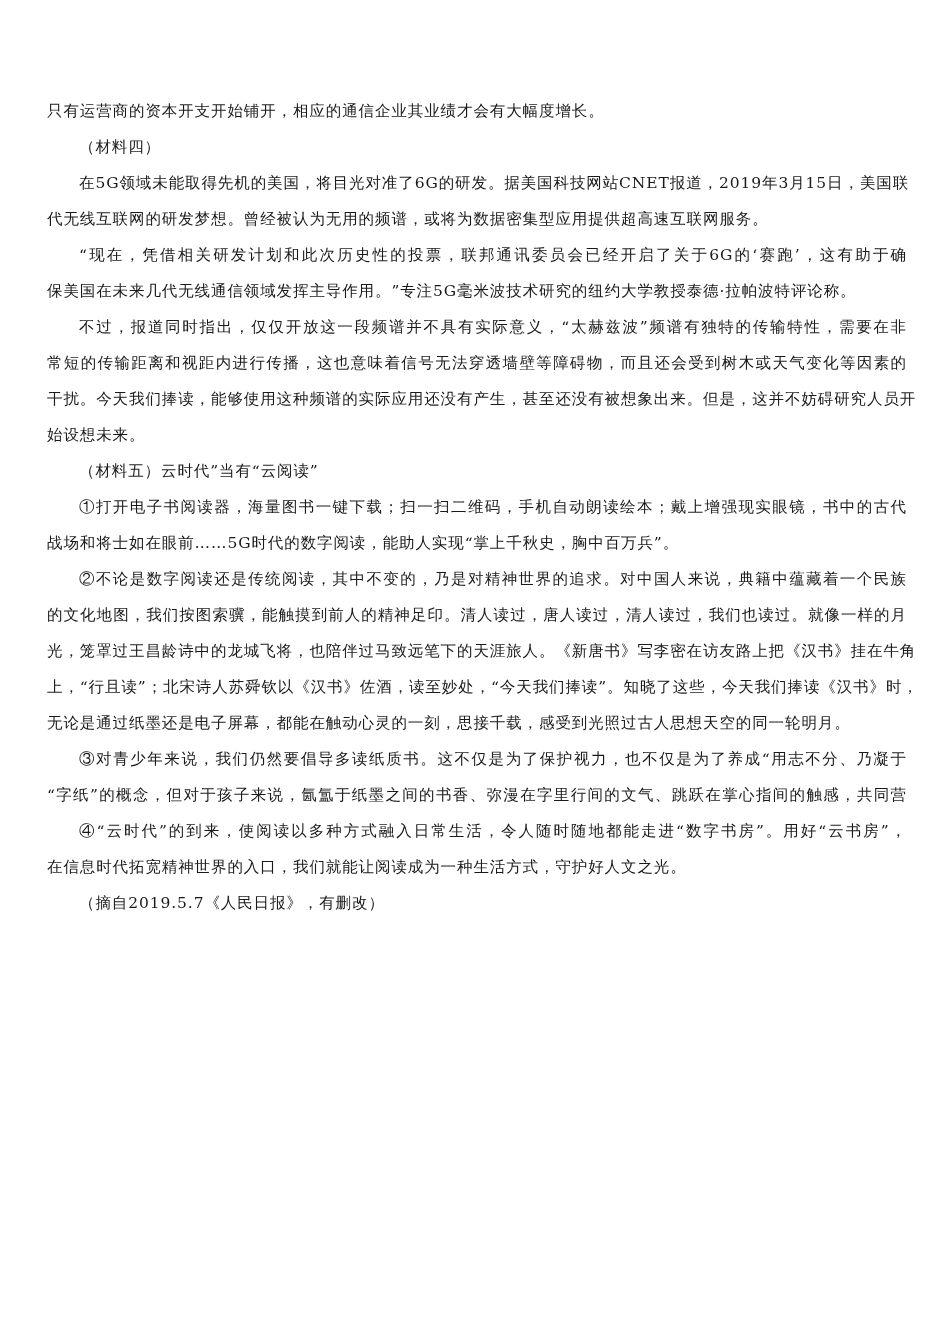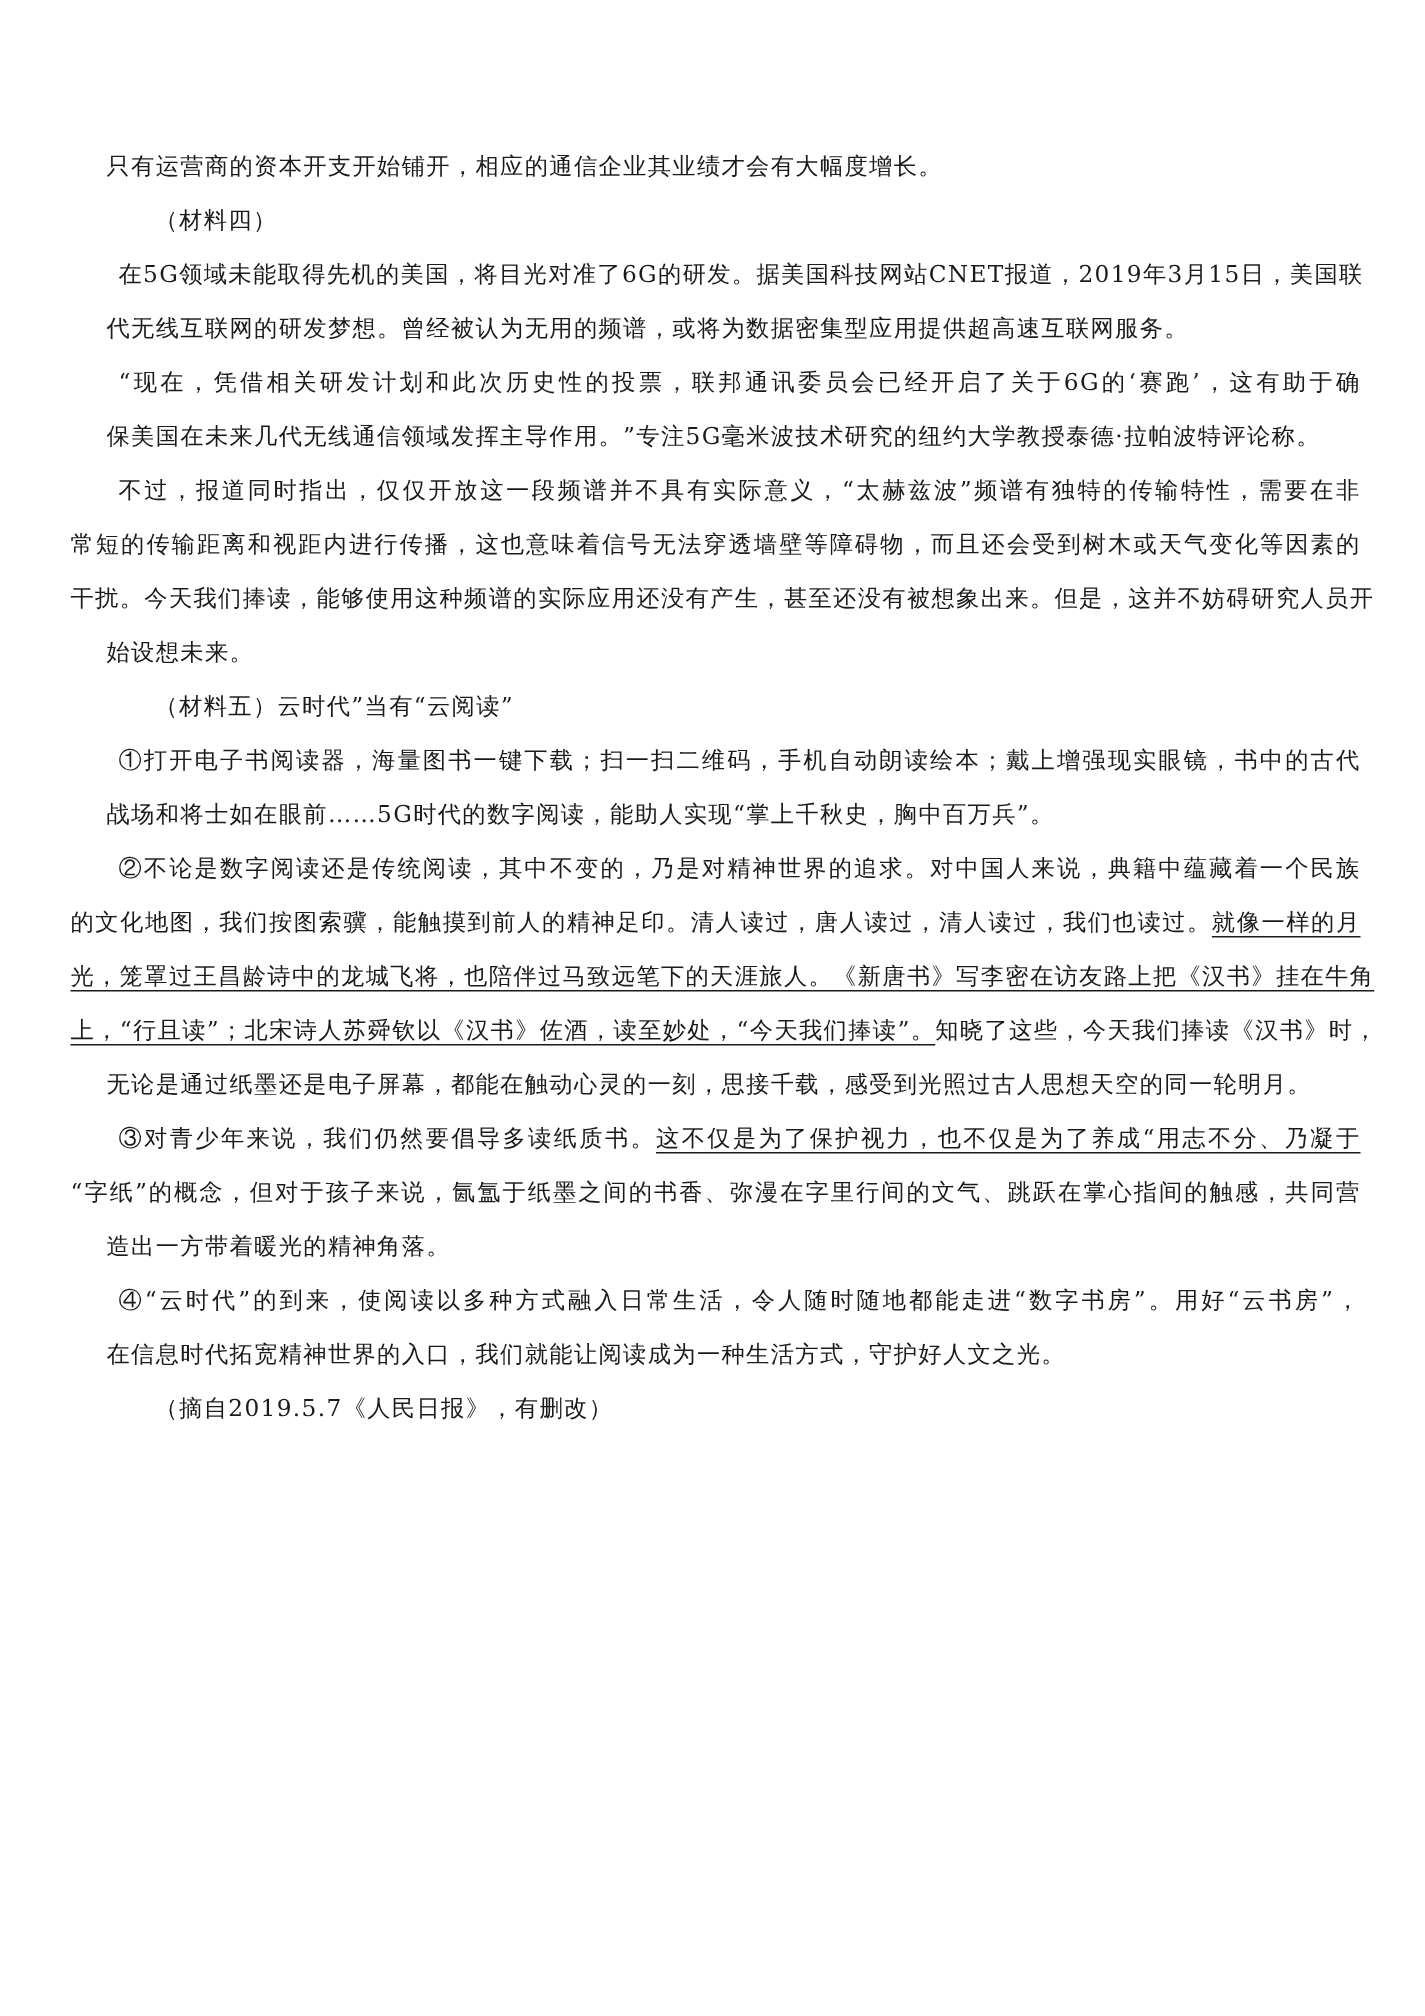--- a/index.html
+++ b/index.html
@@ -25,24 +25,23 @@
     font-size: 15.5px;
     line-height: 36px;
     height: 36px;
     white-space: nowrap;
     letter-spacing: 0.9px;
     text-align: justify;
     text-align-last: justify;
   }
   .line.last {
     text-align-last: left;
-    margin-left: 24px;
   }
   .indent { padding-left: 32px; }
-  .u { text-decoration: underline; text-underline-offset: 4px; text-decoration-thickness: 1px; }
+  .u { text-underline-offset: 4px; text-decoration-thickness: 1px; }
   .q .line { font-family: "DejaVu Sans", "Liberation Sans", sans-serif; font-size: 15px; letter-spacing: 0.4px; }
 </style>
 </head>
 <body>
 
 <div class="page">
   <div id="passage">
       <div class="line last"><span>只有运营商的资本开支开始铺开，相应的通信企业其业绩才会有大幅度增长。</span></div>
       <div class="line indent last"><span>（材料四）</span></div>
       <div class="line indent"><span>在5G领域未能取得先机的美国，将目光对准了6G的研发。据美国科技网站CNET报道，2019年3月15日，美国联</span></div>
@@ -56,18 +55,17 @@
       <div class="line indent last"><span>（材料五）云时代”当有“云阅读”</span></div>
       <div class="line indent"><span>①打开电子书阅读器，海量图书一键下载；扫一扫二维码，手机自动朗读绘本；戴上增强现实眼镜，书中的古代</span></div>
       <div class="line last"><span>战场和将士如在眼前……5G时代的数字阅读，能助人实现“掌上千秋史，胸中百万兵”。</span></div>
       <div class="line indent"><span>②不论是数字阅读还是传统阅读，其中不变的，乃是对精神世界的追求。对中国人来说，典籍中蕴藏着一个民族</span></div>
       <div class="line"><span>的文化地图，我们按图索骥，能触摸到前人的精神足印。清人读过，唐人读过，清人读过，我们也读过。</span><span class="u">就像一样的月</span></div>
       <div class="line"><span class="u">光，笼罩过王昌龄诗中的龙城飞将，也陪伴过马致远笔下的天涯旅人。《新唐书》写李密在访友路上把《汉书》挂在牛角</span></div>
       <div class="line"><span class="u">上，“行且读”；北宋诗人苏舜钦以《汉书》佐酒，读至妙处，“今天我们捧读”。</span><span>知晓了这些，今天我们捧读《汉书》时，</span></div>
       <div class="line last"><span>无论是通过纸墨还是电子屏幕，都能在触动心灵的一刻，思接千载，感受到光照过古人思想天空的同一轮明月。</span></div>
       <div class="line indent"><span>③对青少年来说，我们仍然要倡导多读纸质书。</span><span class="u">这不仅是为了保护视力，也不仅是为了养成“用志不分、乃凝于</span></div>
       <div class="line"><span>“字纸”的概念，但对于孩子来说，氤氲于纸墨之间的书香、弥漫在字里行间的文气、跳跃在掌心指间的触感，共同营</span></div>
-      <div class="line last"><span>造出一方带着暖光的精神角落。</span></div>
       <div class="line indent"><span>④“云时代”的到来，使阅读以多种方式融入日常生活，令人随时随地都能走进“数字书房”。用好“云书房”，</span></div>
       <div class="line last"><span>在信息时代拓宽精神世界的入口，我们就能让阅读成为一种生活方式，守护好人文之光。</span></div>
       <div class="line indent last"><span>（摘自2019.5.7《人民日报》，有删改）</span></div>
     </div>
 </div>
 
 </body></html>

